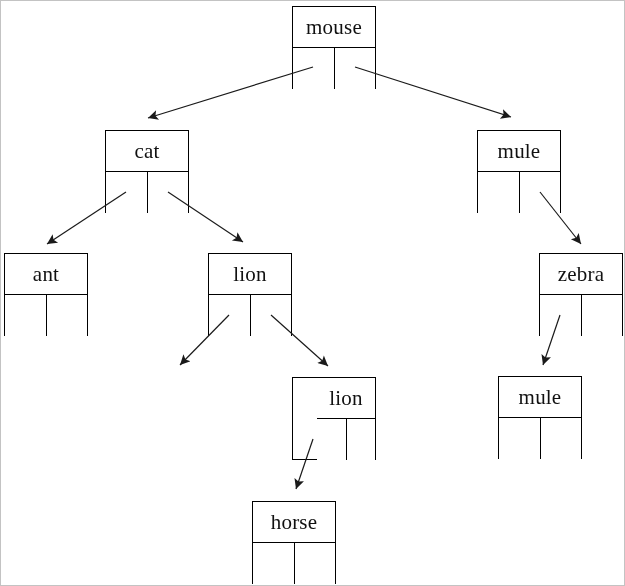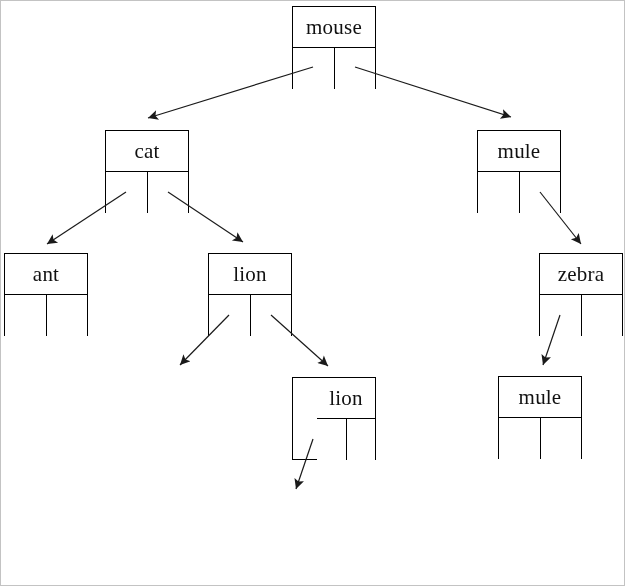--- a/index.html
+++ b/index.html
@@ -122,20 +122,27 @@
           <div class="cell right"></div>
         </div>
       </div>
       <div class="node" style="left: 497px; top: 375px;">
         <div class="node-label">mule</div>
         <div class="node-cells">
           <div class="cell left"></div>
           <div class="cell right"></div>
         </div>
       </div>
+      <div class="node" style="left: 251px; top: 500px;">
+        <div class="node-label">horse</div>
+        <div class="node-cells">
+          <div class="cell left"></div>
+          <div class="cell right"></div>
+        </div>
+      </div>
     </div>
   <svg id="edges-layer" viewBox="0 0 625 586" xmlns="http://www.w3.org/2000/svg">
     <defs>
       <marker id="arrowhead" viewBox="0 0 10 10" refX="10" refY="5" markerWidth="14" markerHeight="10" markerUnits="userSpaceOnUse" orient="auto">
         <path d="M 0 0 L 10 5 L 0 10 L 2.2 5 z" fill="#1a1a1a"></path>
       </marker>
     </defs>
   <line x1="312" y1="66" x2="147" y2="117" class="edge-line" marker-end="url(#arrowhead)"></line>
       <line x1="354" y1="66" x2="510" y2="116" class="edge-line" marker-end="url(#arrowhead)"></line>
       <line x1="125" y1="191" x2="46" y2="243" class="edge-line" marker-end="url(#arrowhead)"></line>

